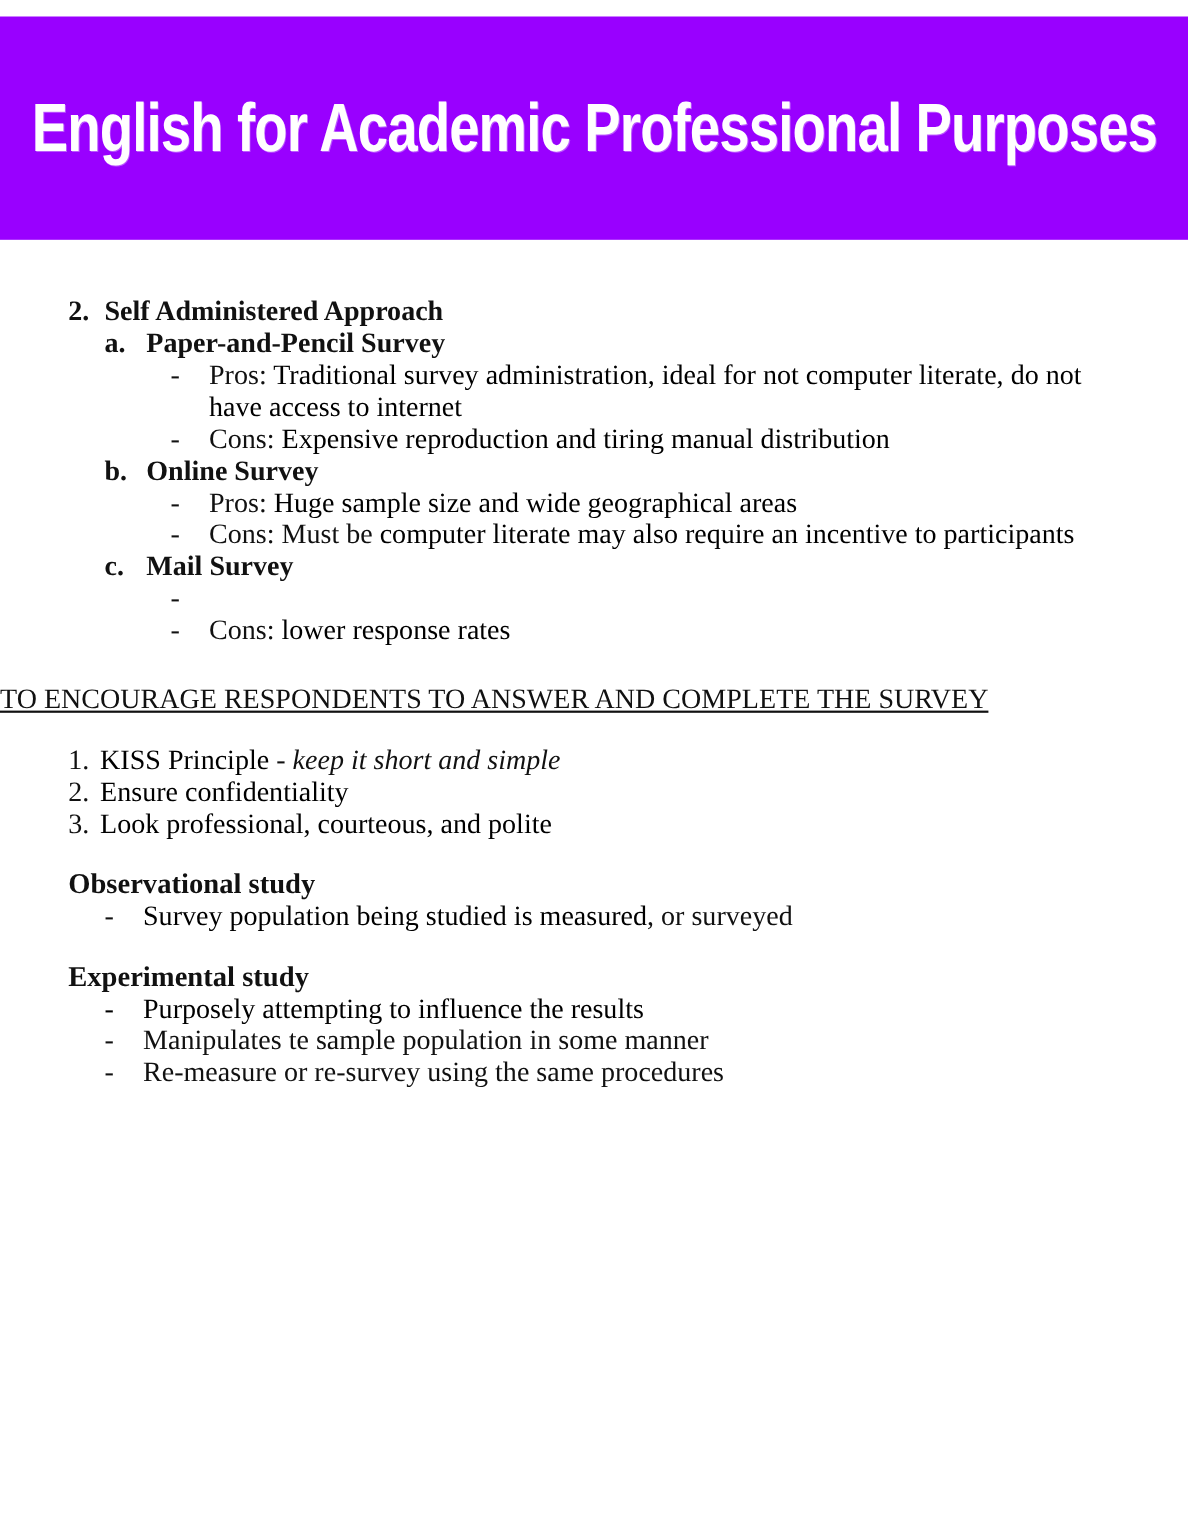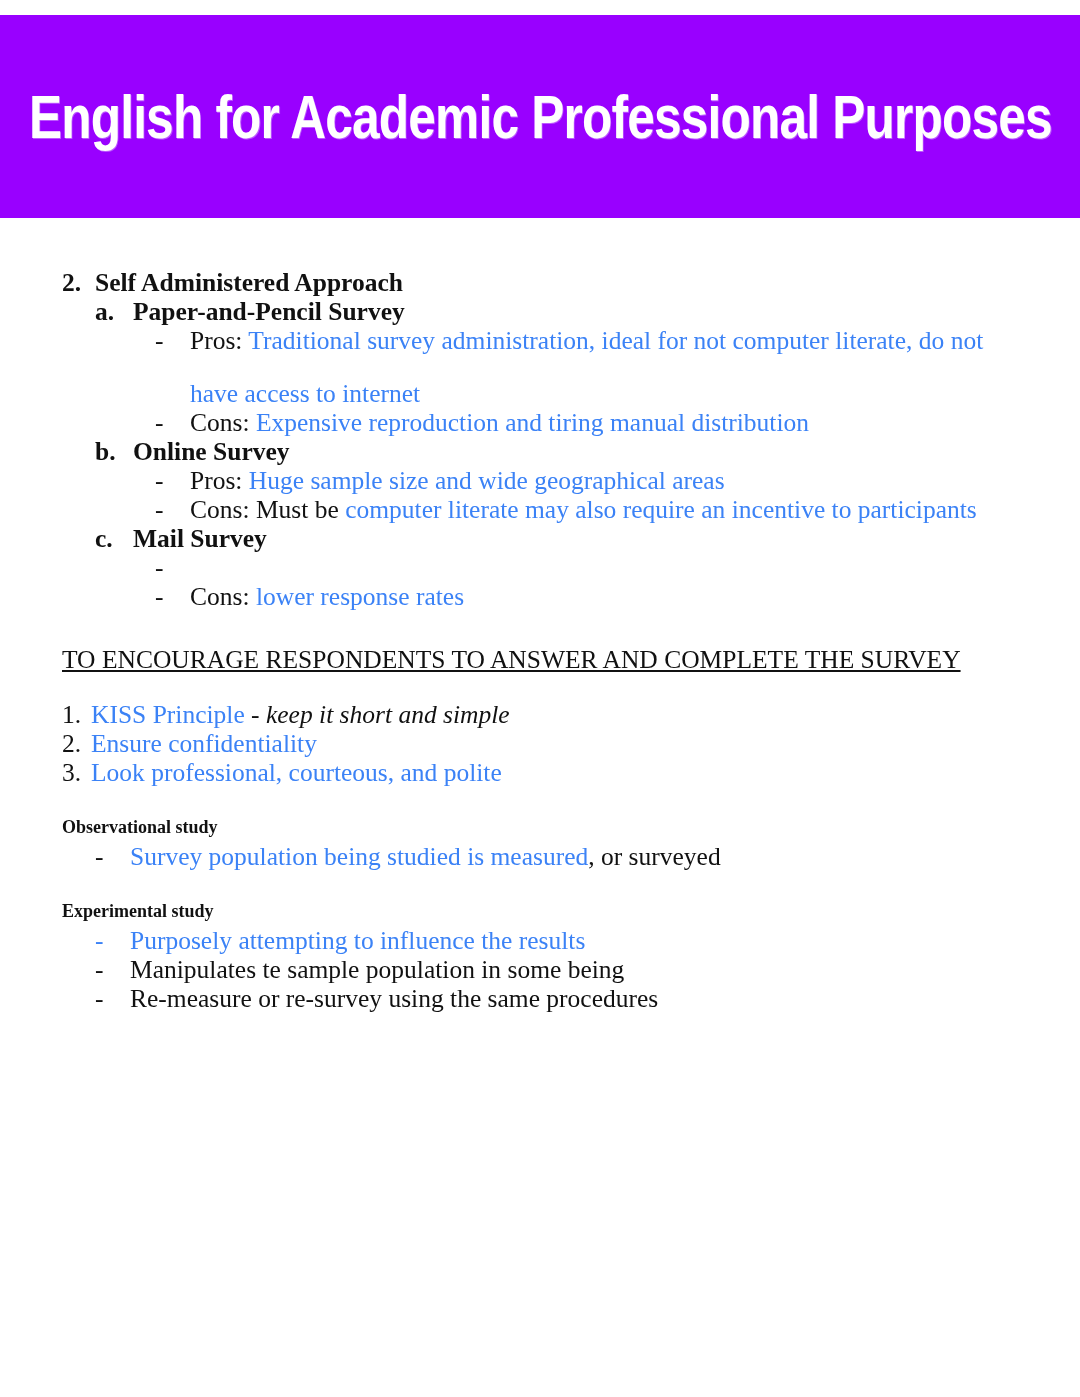--- a/index.html
+++ b/index.html
@@ -50,31 +50,31 @@
 
   
   .content {
     position: absolute;
     left: 0;
     top: 268px;
     width: 1080px;
   }
 
   .line {
-    font-size: 18px;
+    font-size: 26px;
     line-height: 29px;
     white-space: nowrap;
   }
 
   .bold {
     font-weight: bold;
   }
 
   .red {
-    color: #3b82f6;
+    color: #000000;
   }
 
   .blk {
     color: #111111;
   }
 
   .ital {
     font-style: italic;
     text-align: right;
   }
@@ -101,29 +101,27 @@
   .m-dash { width: 35px; }  
   .m-onum { width: 29px; }  
 
   .txt {
     flex: 1 1 auto;
   }
 
   .hang {
     
     display: block;
-    margin-top: 24px;
   }
   .gap-md { height: 26px; }
   .gap-lg { height: 34px; }
 
   .underline-head {
     font-size: 25.5px;
     line-height: 29px;
-    padding-left: 62px;
     text-decoration: underline;
     white-space: nowrap;
   }
 </style>
 </head>
 <body>
 
 <div class="page">
 
   <div class="banner">
@@ -238,21 +236,21 @@
 
     <div class="line lvl1 bold blk">Experimental study</div>
 
     <div class="row lvl2d">
       <span class="marker m-dash red">-</span>
       <span class="txt red">Purposely attempting to influence the results</span>
     </div>
 
     <div class="row lvl2d">
       <span class="marker m-dash blk">-</span>
-      <span class="txt blk">Manipulates te sample population in some being</span>
+      <span class="txt blk">Manipulates te sample population in some manner</span>
     </div>
 
     <div class="row lvl2d">
       <span class="marker m-dash blk">-</span>
       <span class="txt blk">Re-measure or re-survey using the same procedures</span>
     </div>
 
   </div>
 </div>
 

